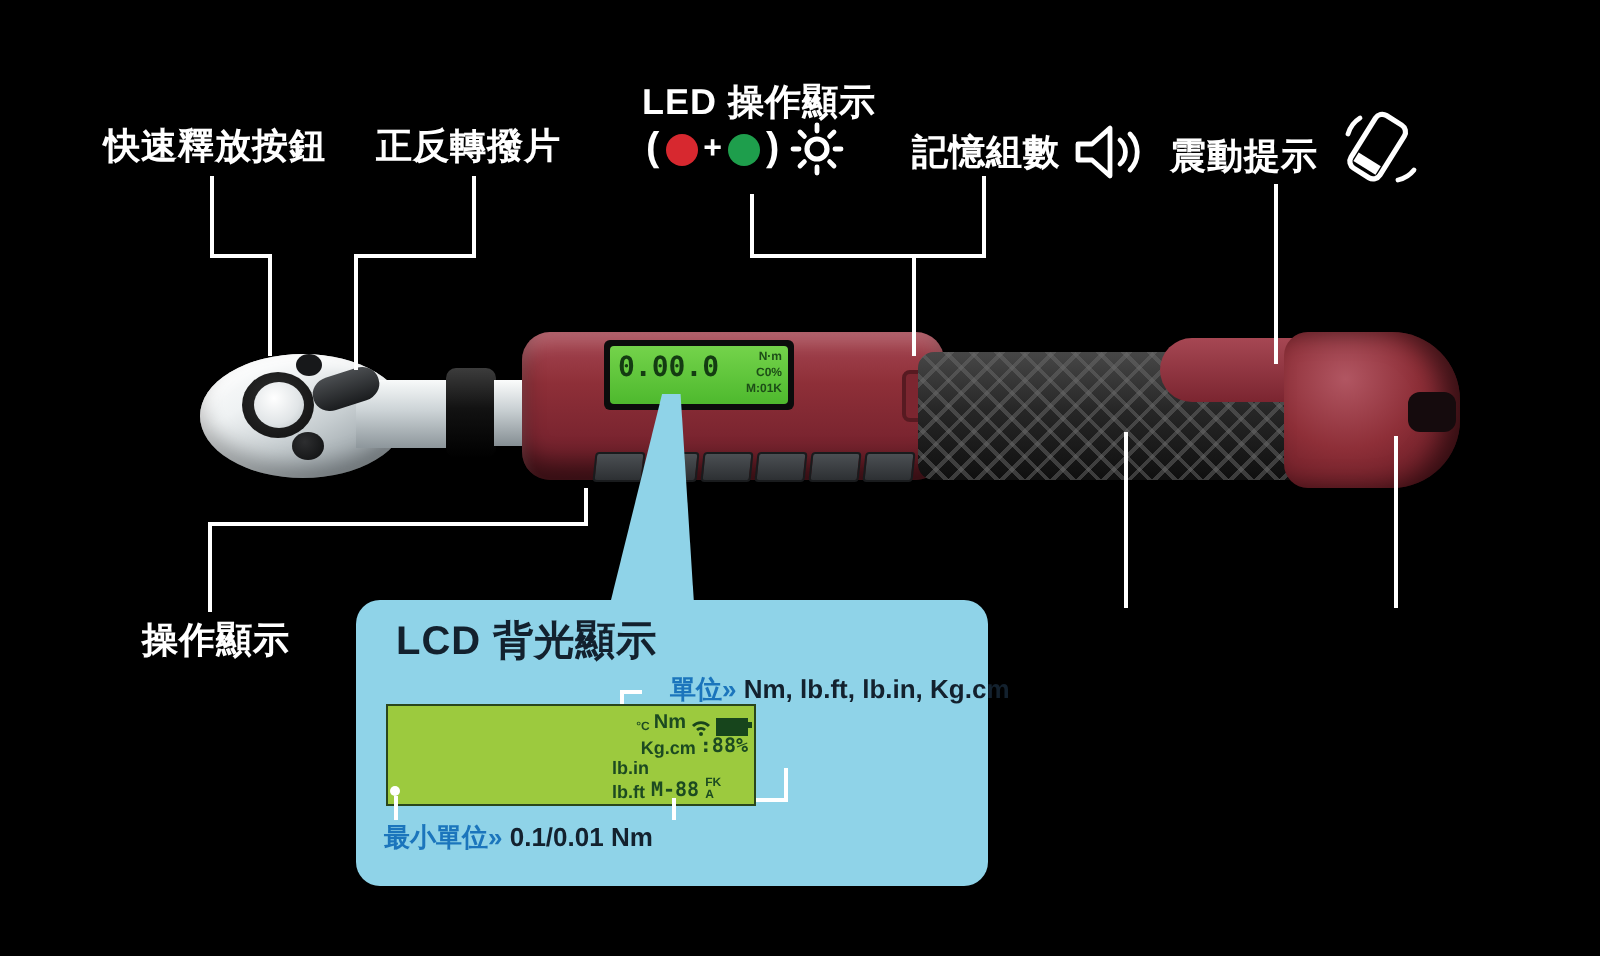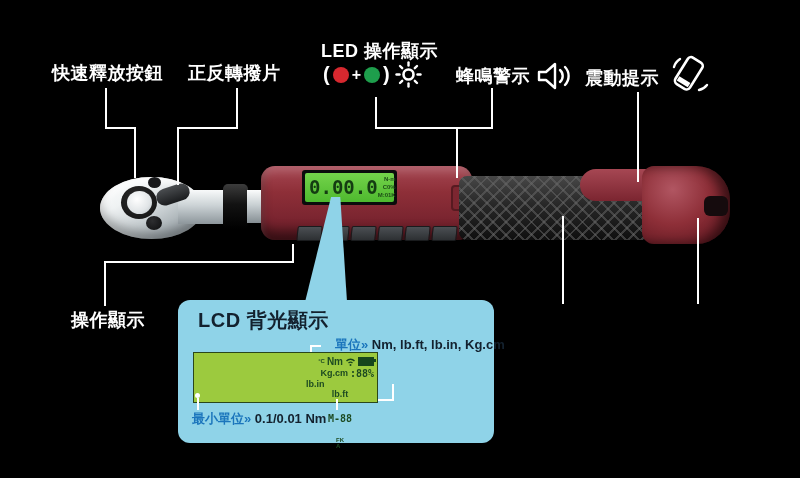--- a/index.html
+++ b/index.html
@@ -25,21 +25,21 @@
   .qr-btn{position:absolute;left:127px;top:191px;width:25px;height:23px;border-radius:50%;
     background:radial-gradient(circle at 40% 35%,#ffffff,#e1e5e7 60%,#b8c0c4);}
   .hdot-t{position:absolute;left:148px;top:177px;width:13px;height:11px;border-radius:50%;background:#17181a;}
   .hdot-b{position:absolute;left:146px;top:216px;width:16px;height:14px;border-radius:50%;
     background:radial-gradient(circle at 40% 35%,#2d2e30,#0d0e0f);}
   .lever{position:absolute;left:156px;top:186px;width:34px;height:17px;border-radius:9px/8px;
     transform:rotate(-18deg);background:linear-gradient(#4b4e51,#1a1c1e);}
   .lcd-bezel{position:absolute;left:302px;top:170px;width:95px;height:35px;background:#0b0c0c;border-radius:3px;}
   .lcd-screen{position:absolute;left:305px;top:173px;width:89px;height:29px;display:flex;
     background:linear-gradient(#74d34b,#4eb92e);border-radius:2px;}
-  .lcd-digits{font-family:"DejaVu Sans Mono",monospace;font-weight:bold;font-size:19px;
+  .lcd-digits{font-family:"DejaVu Sans Mono",monospace;font-weight:bold;font-size:14px;
     color:#143c12;padding:3px 0 0 4px;letter-spacing:0;}
   .lcd-side{margin-left:auto;text-align:right;padding:2px 3px 0 0;font-size:6px;line-height:1.35;
     font-weight:bold;color:#1d4d17;}
   .wbtn{position:absolute;top:226px;width:23px;height:13px;border-radius:2px;transform:skewX(-6deg);
     background:linear-gradient(#4b4f53,#2d3033);border:1px solid #191b1d;}
   .led-slot{position:absolute;left:451px;top:185px;width:8px;height:22px;border:2px solid #571a21;
     border-radius:4px;background:#7c2630;}
   .grip{position:absolute;left:459px;top:176px;width:196px;height:64px;border-radius:8px;
     background:
       repeating-linear-gradient(45deg,rgba(105,105,105,.5) 0 2px,transparent 2px 9px),
@@ -63,21 +63,21 @@
   .co-sm{position:absolute;font-size:13px;font-weight:bold;white-space:nowrap;color:#13212e;}
   .blue{color:#1b75bc;}
   .co-ln{position:absolute;background:#fff;}
   .co-lcd{position:absolute;left:15px;top:52px;width:185px;height:51px;background:#9cca3e;
     border:1px solid #2a461c;box-sizing:border-box;display:flex;}
   .big-digits{position:relative;width:112px;font-family:"DejaVu Sans Mono",monospace;font-weight:bold;
     font-size:40px;line-height:48px;color:#16431b;letter-spacing:-1px;overflow:hidden;}
   .dec-dot{position:absolute;bottom:5px;width:4px;height:4px;background:#16431b;}
   .lcd-right{margin-left:auto;width:70px;padding:3px 3px 0 0;font-weight:bold;color:#1c4a21;
     font-size:9px;line-height:1.15;}
-  .lr-row{display:flex;align-items:center;justify-content:flex-end;gap:2px;}
+  .lr-row{display:flex;align-items:flex-end;justify-content:flex-end;gap:2px;}
   .batt{width:14px;height:7px;border:1px solid #17451c;background:#17451c;position:relative;}
   .batt:after{content:"";position:absolute;right:-3px;top:1px;width:2px;height:3px;background:#17451c;}
   .seg{font-family:"DejaVu Sans Mono",monospace;}
   .co-dot{position:absolute;left:17px;top:93px;width:5px;height:5px;border-radius:50%;background:#fff;}
 </style>
 </head>
 <body>
 
 <div id="canvas">
 
@@ -133,21 +133,21 @@
           <line x1="22.5" y1="13.5" x2="25.5" y2="13.5"></line>
         <line x1="5" y1="5" x2="7.2" y2="7.2"></line>
           <line x1="19.8" y1="19.8" x2="22" y2="22"></line>
         <line x1="5" y1="22" x2="7.2" y2="19.8"></line>
           <line x1="19.8" y1="7.2" x2="22" y2="5"></line>
       </g>
     </svg>
   </div>
 
   <div class="icon-row" style="left:456px;top:60px;gap:6px;">
-    <span class="lbl" style="position:static;">蜂鳴警示</span>
+    <span class="lbl" style="position:static;">記憶組數</span>
     <svg width="34" height="32" viewBox="0 0 34 32">
       <path d="M3 12 h7 l9 -8 v24 l-9 -8 h-7 z" fill="none" stroke="#fff" stroke-width="2.4" stroke-linejoin="round"></path>
       <path d="M24 10 a8 8 0 0 1 0 12" fill="none" stroke="#fff" stroke-width="2.4" stroke-linecap="round"></path>
       <path d="M29 7 a13 13 0 0 1 0 18" fill="none" stroke="#fff" stroke-width="2.4" stroke-linecap="round"></path>
     </svg>
   </div>
 
   <div class="icon-row" style="left:585px;top:58px;gap:6px;">
     <span class="lbl" style="position:static;">震動提示</span>
     <svg width="48" height="48" viewBox="0 0 48 48" style="margin-top:-8px;">
@@ -208,21 +208,21 @@
           </svg>
           <span class="batt"></span>
         </div>
         <div class="lr-row">
           <span>Kg.cm</span>
           <span class="seg" style="font-size:10px;">:88%</span>
         </div>
         <div class="lr-row" style="justify-content:flex-start;padding-left:2px;">
           <span>lb.in</span>
         </div>
-        <div class="lr-row" style="justify-content:flex-start;padding-left:2px;gap:13px;flex-direction:column;">
+        <div class="lr-row" style="justify-content:flex-start;padding-left:2px;gap:3px;">
           <span>lb.ft</span>
           <span class="seg" style="font-size:10px;">M-88</span>
           <span style="display:inline-flex;flex-direction:column;font-size:6px;line-height:1;">
             <span>FK</span>
             <span>A</span>
           </span>
         </div>
       </div>
     </div>
 

